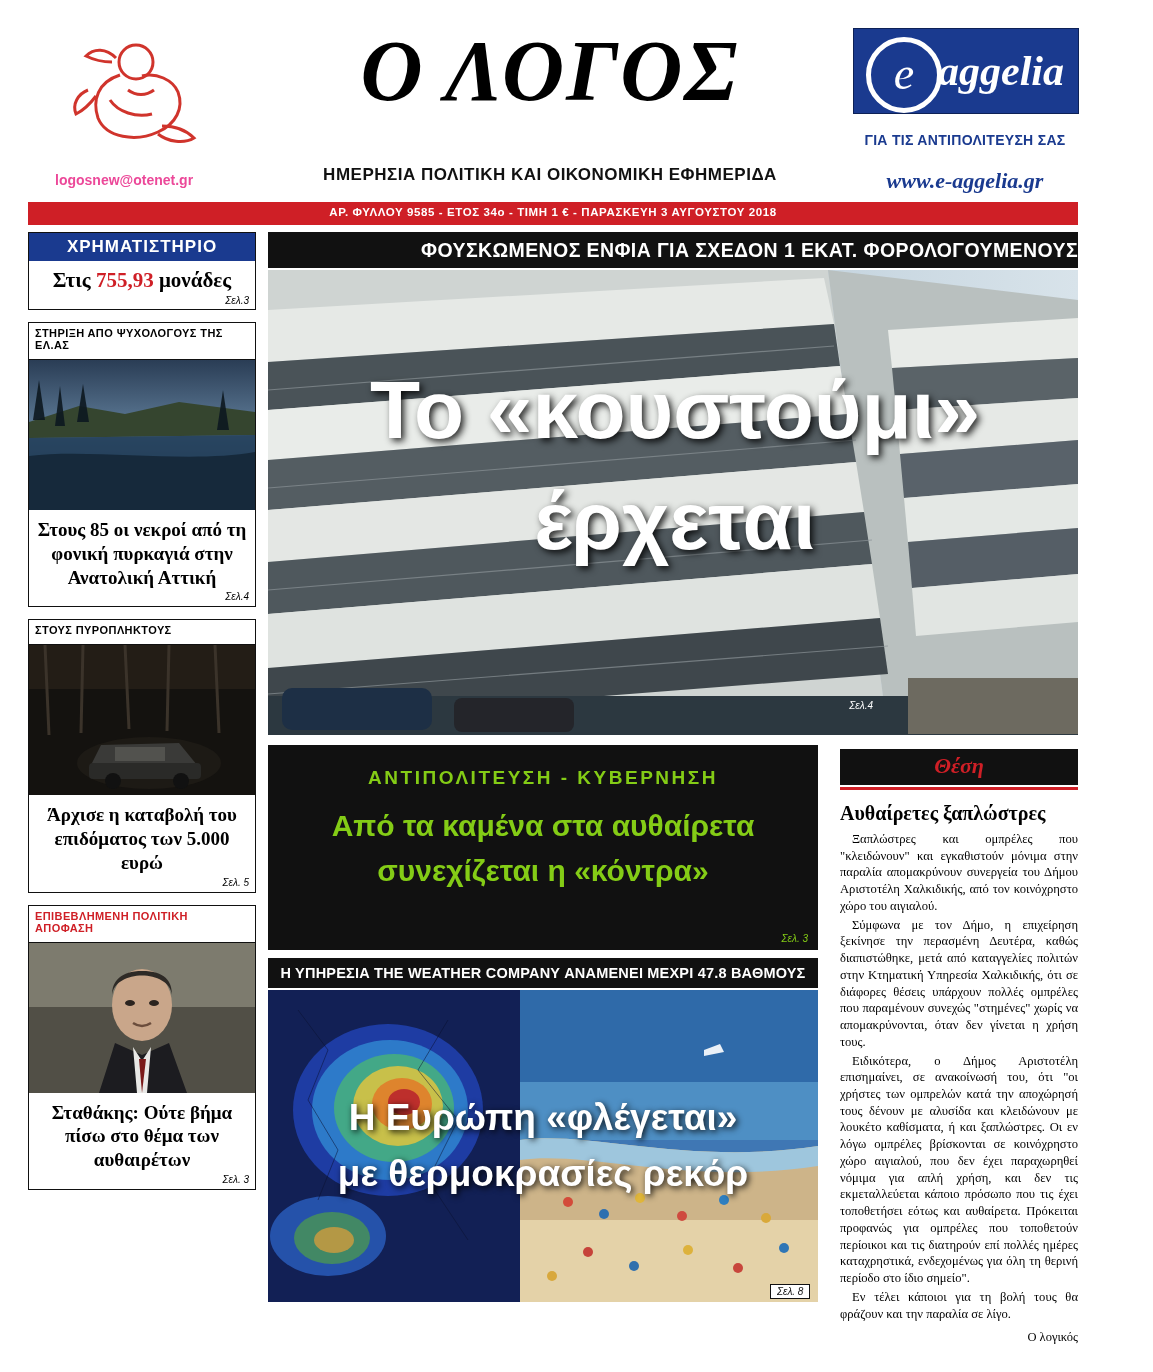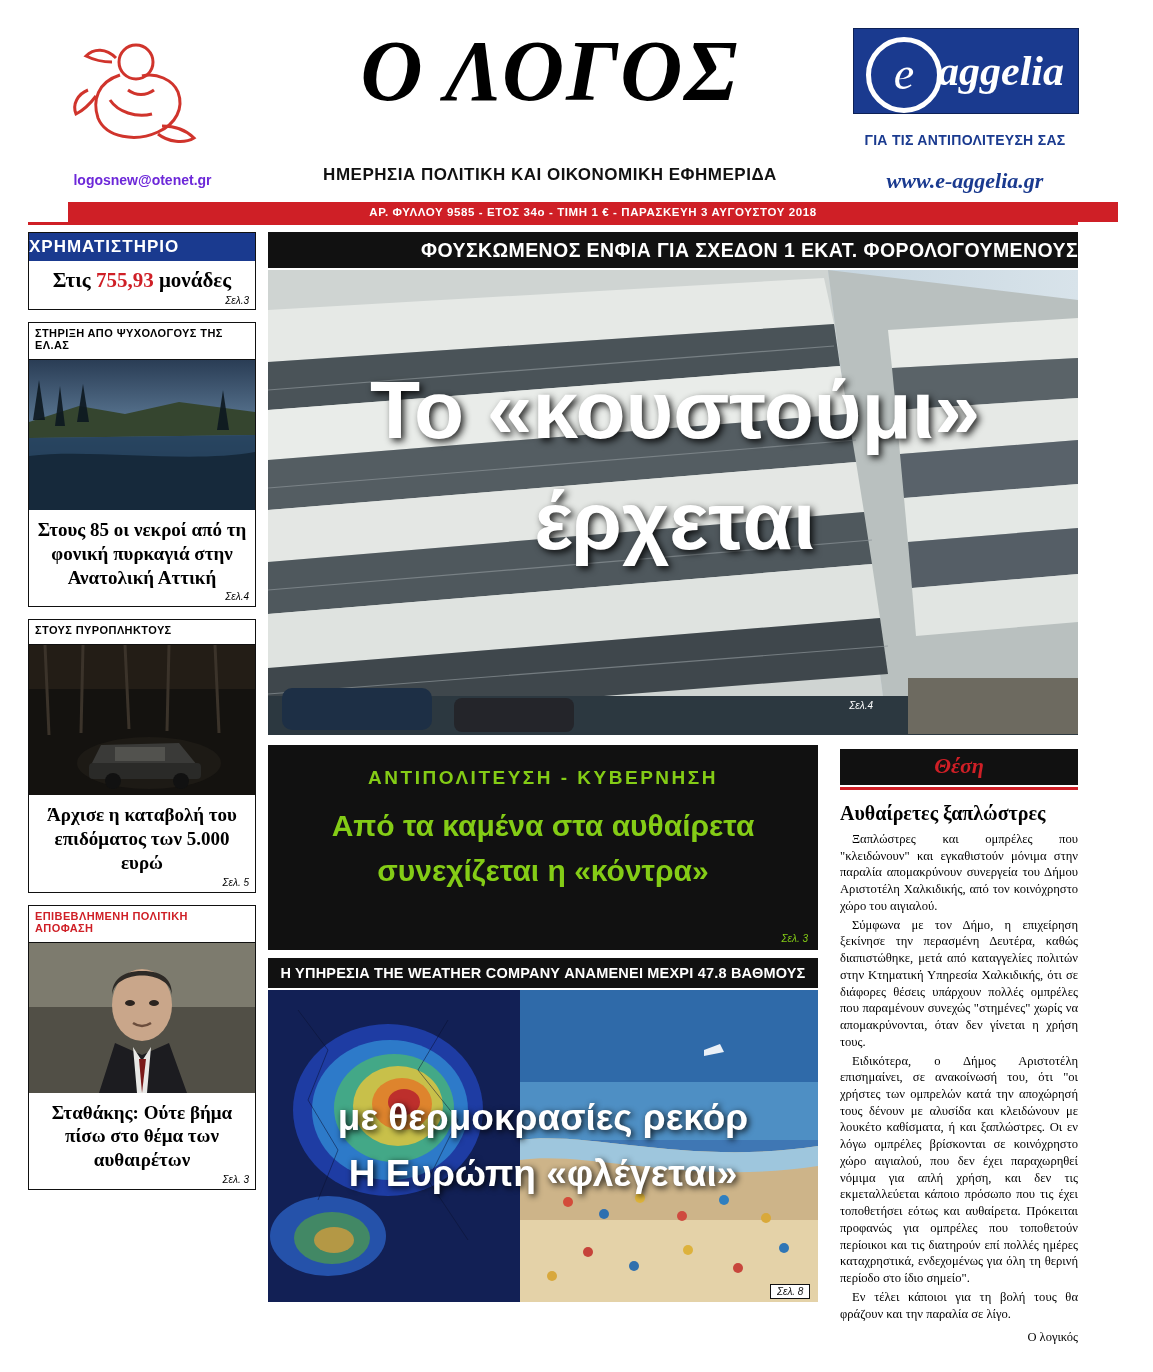--- a/index.html
+++ b/index.html
@@ -2,36 +2,36 @@
 <html><head>
 <meta charset="utf-8">
 <style>
   html,body{margin:0;padding:0;background:#fff;}
   body{width:1153px;height:1372px;font-family:"Liberation Sans",sans-serif;color:#000;position:relative;overflow:hidden;}
   .page{width:1153px;height:1372px;position:relative;background:#fff;}
 
   
   .masthead{position:relative;height:200px;}
   .logo-mark{position:absolute;left:58px;top:30px;width:150px;height:120px;}
-  .logo-email{position:absolute;left:55px;top:172px;width:175px;text-align:center;font-size:14px;font-weight:bold;color:#6d28d9;}
+  .logo-email{position:absolute;left:55px;top:172px;width:175px;font-size:14px;font-weight:bold;color:#ec4899;}
   .paper-title{position:absolute;left:230px;top:28px;width:640px;text-align:center;font-family:"Liberation Serif",serif;font-style:italic;font-weight:bold;font-size:86px;letter-spacing:2px;line-height:1;color:#000;}
   .paper-sub{position:absolute;left:230px;top:165px;width:640px;text-align:center;font-size:17px;font-weight:bold;letter-spacing:0.5px;color:#111;}
   .ad-box{position:absolute;left:853px;top:28px;width:224px;height:84px;background:#1a3a8f;border:1px solid #0d2156;}
   .ad-e{position:absolute;left:12px;top:8px;width:66px;height:66px;border-radius:50%;border:5px solid #fff;color:#fff;font-family:"Liberation Serif",serif;font-size:46px;font-style:italic;text-align:center;line-height:64px;}
   .ad-word{position:absolute;left:84px;top:18px;color:#fff;font-family:"Liberation Serif",serif;font-size:42px;font-style:italic;font-weight:bold;}
   .ad-tag{position:absolute;left:853px;top:132px;width:224px;text-align:center;font-size:14px;font-weight:bold;color:#1a3a8f;letter-spacing:0.3px;}
   .ad-url{position:absolute;left:853px;top:168px;width:224px;text-align:center;font-family:"Liberation Serif",serif;font-style:italic;font-weight:bold;font-size:22px;color:#1a3a8f;}
 
-  .issue-bar{position:absolute;left:28px;top:202px;width:1050px;height:20px;background:#cf1f26;color:#fff;font-size:11.5px;font-weight:bold;letter-spacing:0.6px;text-align:center;line-height:20px;margin-left:40px;}
+  .issue-bar{position:absolute;left:28px;top:202px;width:1050px;height:20px;background:#cf1f26;color:#fff;font-size:11.5px;font-weight:bold;letter-spacing:0.6px;text-align:center;line-height:20px;}
   .issue-bar2{position:absolute;left:28px;top:222px;width:1050px;height:3px;background:#cf1f26;}
 
   
   .col-left{position:absolute;left:28px;top:232px;width:228px;}
   .stock-box{border:1px solid #111;width:226px;}
-  .stock-head{background:#1a3a8f;color:#fff;font-size:17px;font-weight:bold;letter-spacing:1px;padding:4px 0;}
+  .stock-head{background:#1a3a8f;color:#fff;text-align:center;font-size:17px;font-weight:bold;letter-spacing:1px;padding:4px 0;}
   .stock-row{text-align:center;font-family:"Liberation Serif",serif;font-size:21px;font-weight:bold;padding:7px 0 2px;}
   .stock-row .val{color:#cf1f26;}
   .stock-row2{text-align:center;font-family:"Liberation Serif",serif;font-size:20px;font-weight:bold;padding:2px 0 4px;}
   .stock-ref{text-align:right;font-size:10px;font-style:italic;padding:0 6px 3px;}
 
   .brief{border:1px solid #111;width:226px;margin-top:12px;}
   .brief-kicker{font-size:11px;font-weight:bold;letter-spacing:0.4px;padding:4px 6px 8px;border-bottom:1px solid #111;}
   .brief-kicker.red{color:#cf1f26;}
   .brief-photo{width:100%;display:block;height:150px;}
   .brief-text{font-family:"Liberation Serif",serif;font-size:19px;font-weight:bold;text-align:center;line-height:1.25;padding:8px 6px 2px;}
@@ -291,22 +291,22 @@
           <circle cx="366" cy="276" r="5" fill="#3070ad"></circle>
         <circle cx="420" cy="260" r="5" fill="#ddb23c"></circle>
           <circle cx="470" cy="278" r="5" fill="#c8463c"></circle>
         <circle cx="516" cy="258" r="5" fill="#2f76b6"></circle>
           <circle cx="284" cy="286" r="5" fill="#d8a83c"></circle>
       </g>
       <path d="M436 60 l16 -6 l4 8 l-20 4 Z" fill="#ffffff" opacity=".9"></path>
     </svg>
   </div>
   <div class="wx-title">
+    <div>Η Ευρώπη «φλέγεται»</div>
     <div>με θερμοκρασίες ρεκόρ</div>
-    <div>Η Ευρώπη «φλέγεται»</div>
   </div>
   <div class="refbox" style="left:770px;top:1284px;">Σελ. 8</div>
 
   <div class="opinion">
     <div class="op-head">
       <div class="op-head-title">Θέση</div>
     </div>
     <div class="op-rule"></div>
     <div class="op-title">Αυθαίρετες ξαπλώστρες</div>
     <div class="op-body">

